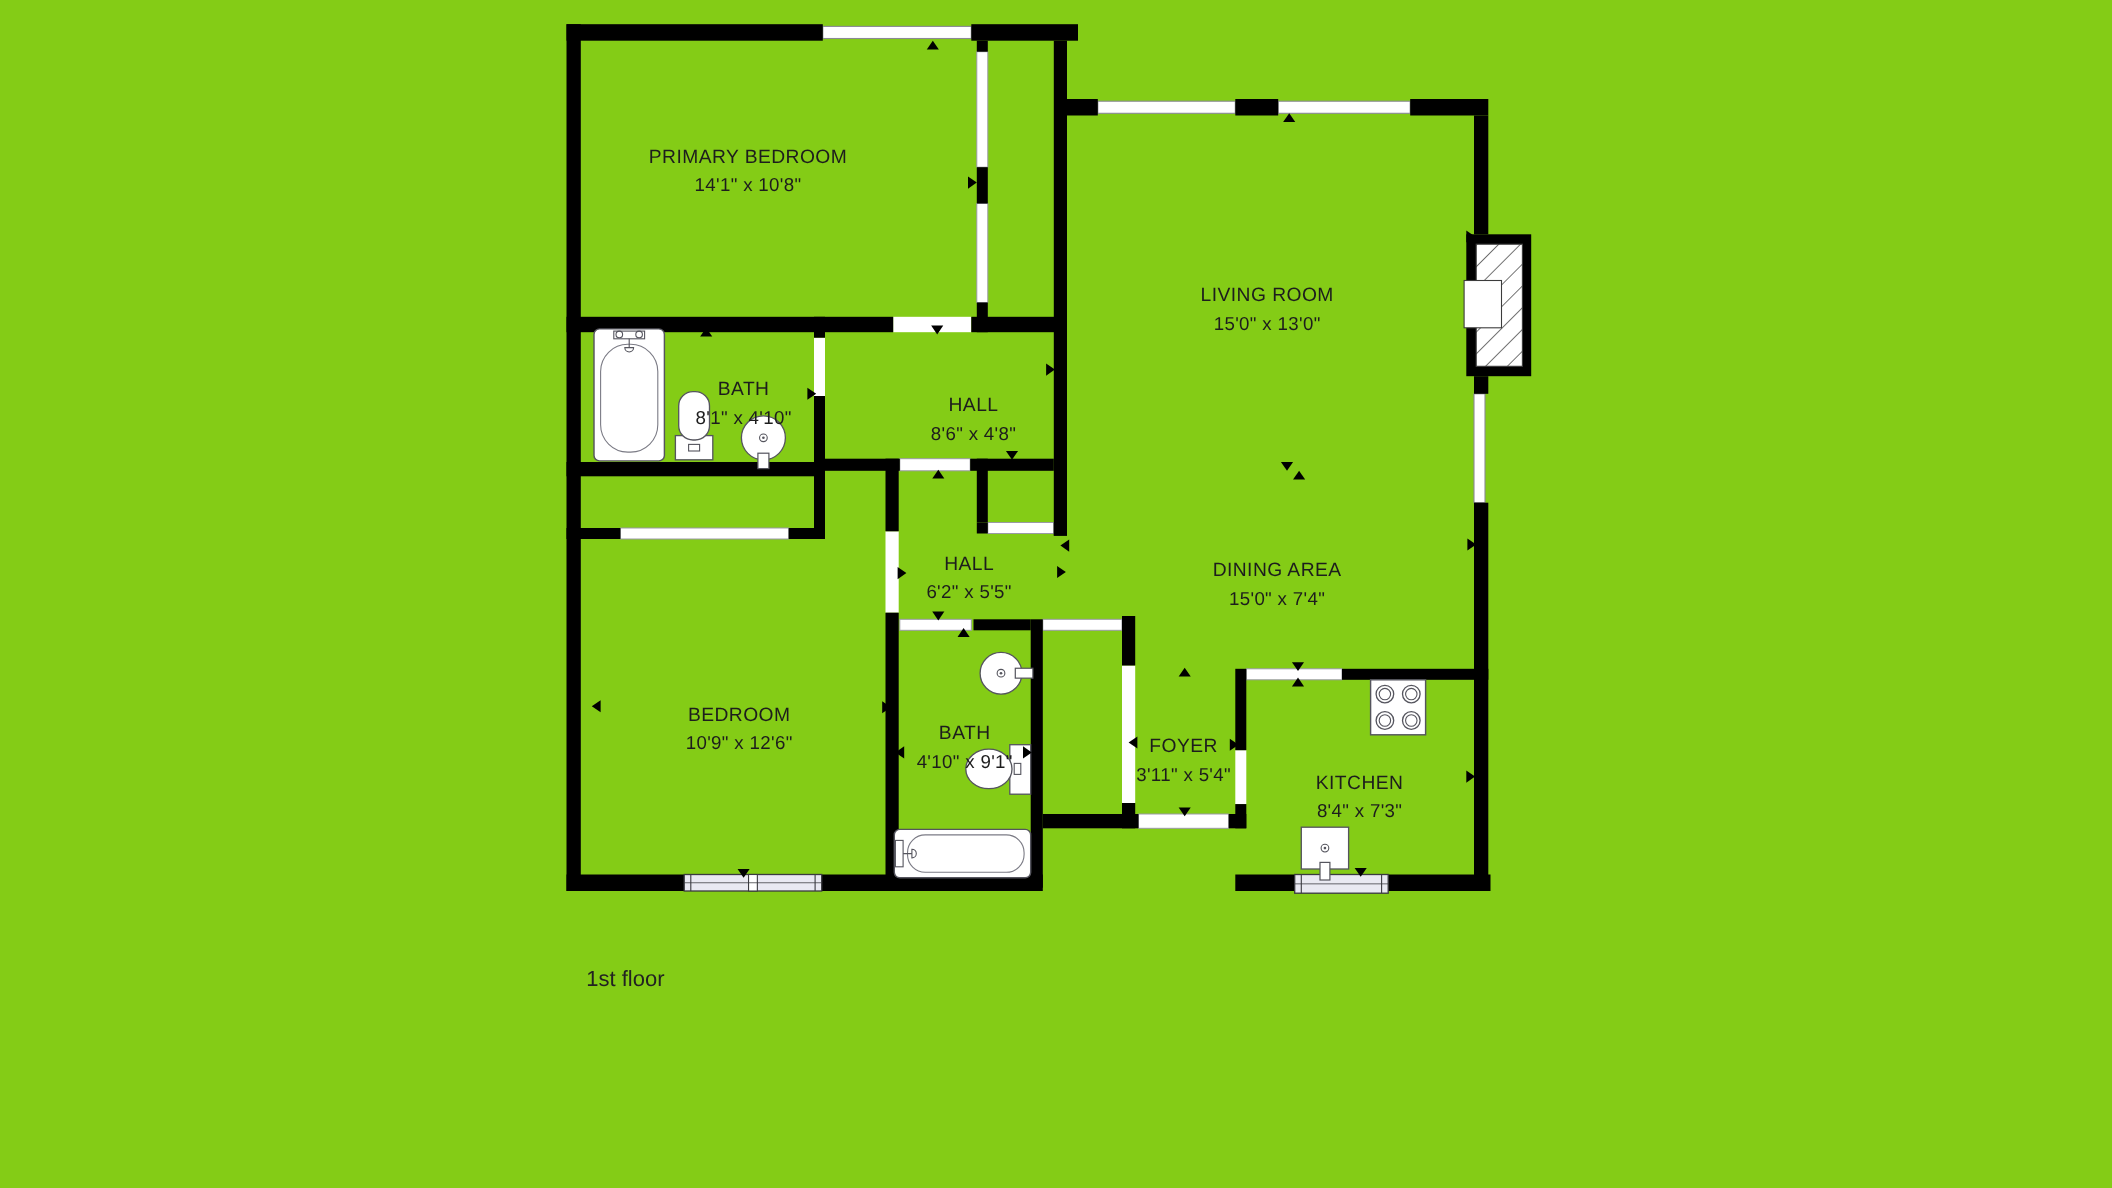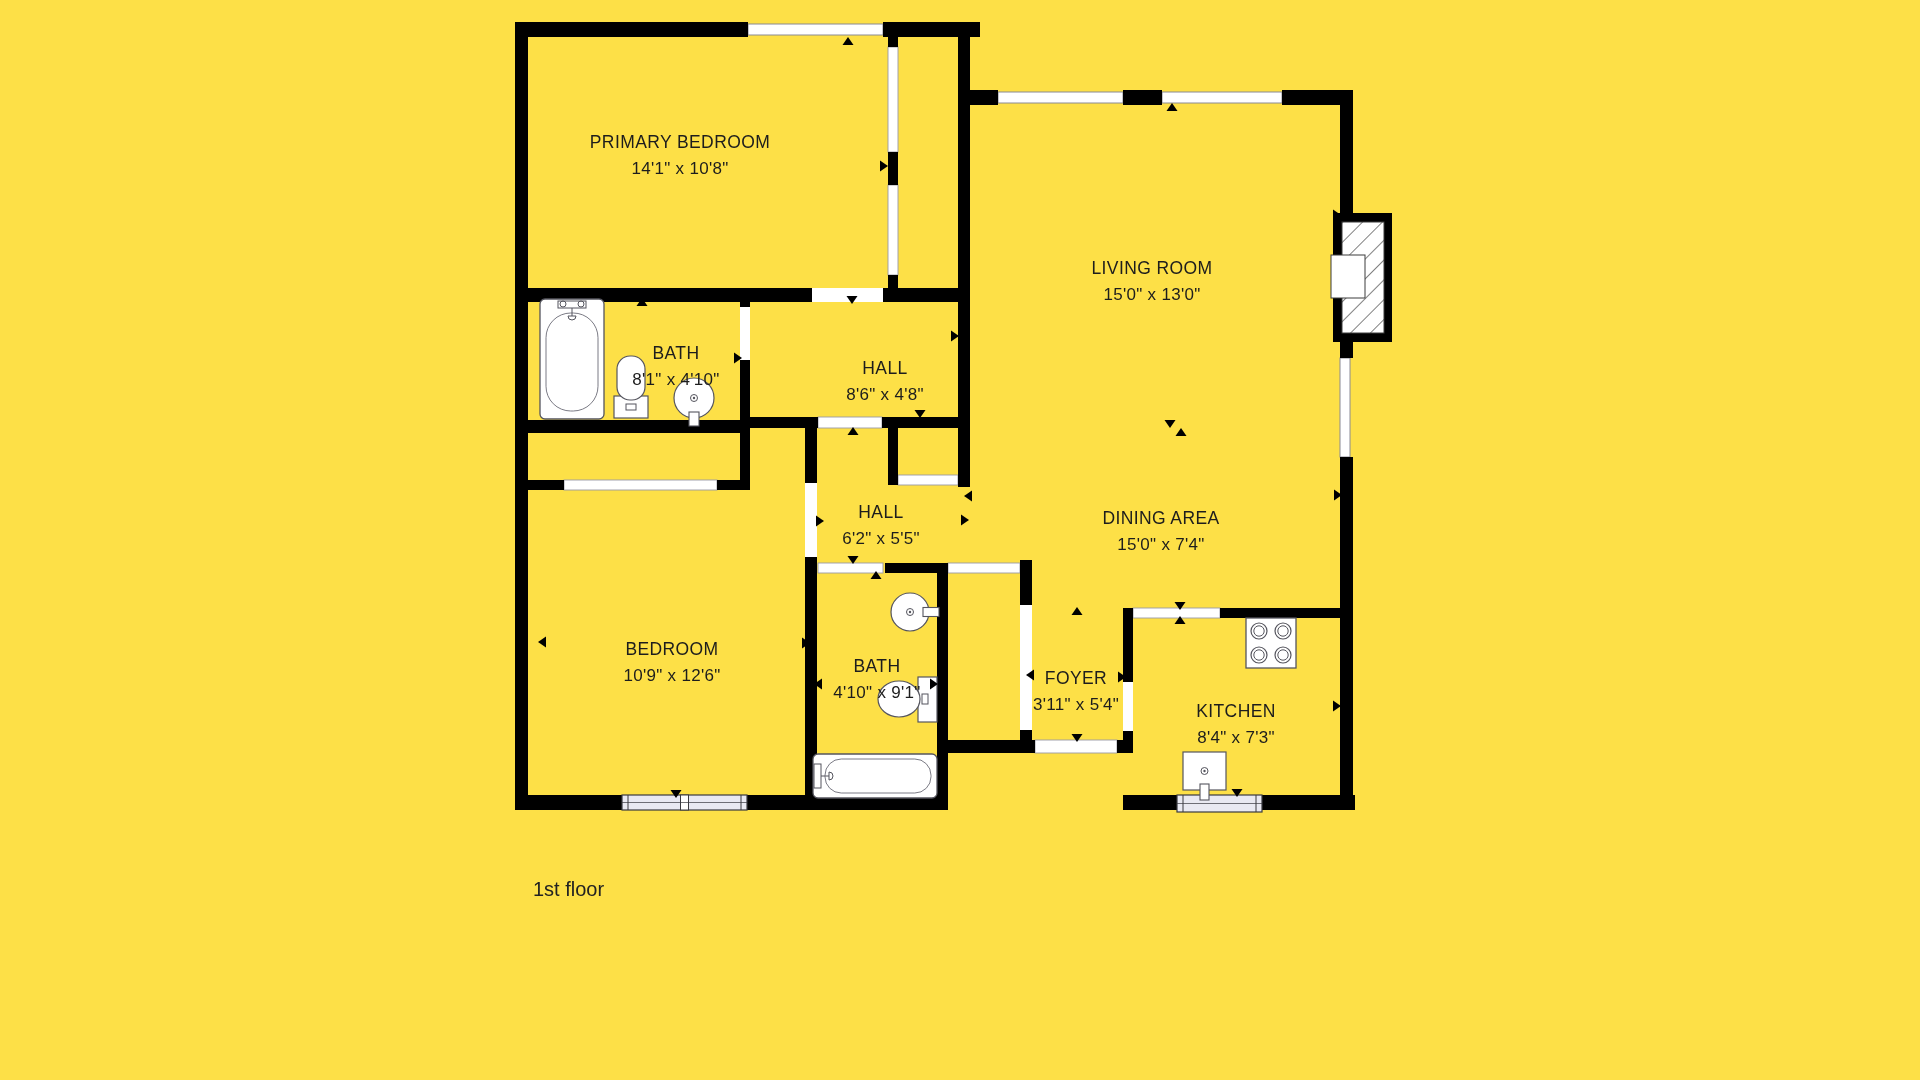--- a/index.html
+++ b/index.html
@@ -1,16 +1,16 @@
 <!DOCTYPE html>
 <html><head>
 <meta charset="utf-8">
 <style>
   html,body{margin:0;padding:0;background:#ffffff;}
-  .page{position:relative;width:1920px;height:1080px;background:#fde047;overflow:hidden;
+  .page{position:relative;width:1920px;height:1080px;background:#84cc16;overflow:hidden;
         font-family:"Liberation Sans", sans-serif;}
   svg text{font-family:"Liberation Sans", sans-serif;}
 </style>
 </head>
 <body>
 
 <div class="page">
   <svg id="plan" width="1920" height="1080" viewBox="0 0 1920 1080">
     <defs>
       <pattern id="hatch" patternUnits="userSpaceOnUse" width="14" height="14" patternTransform="rotate(45)">

